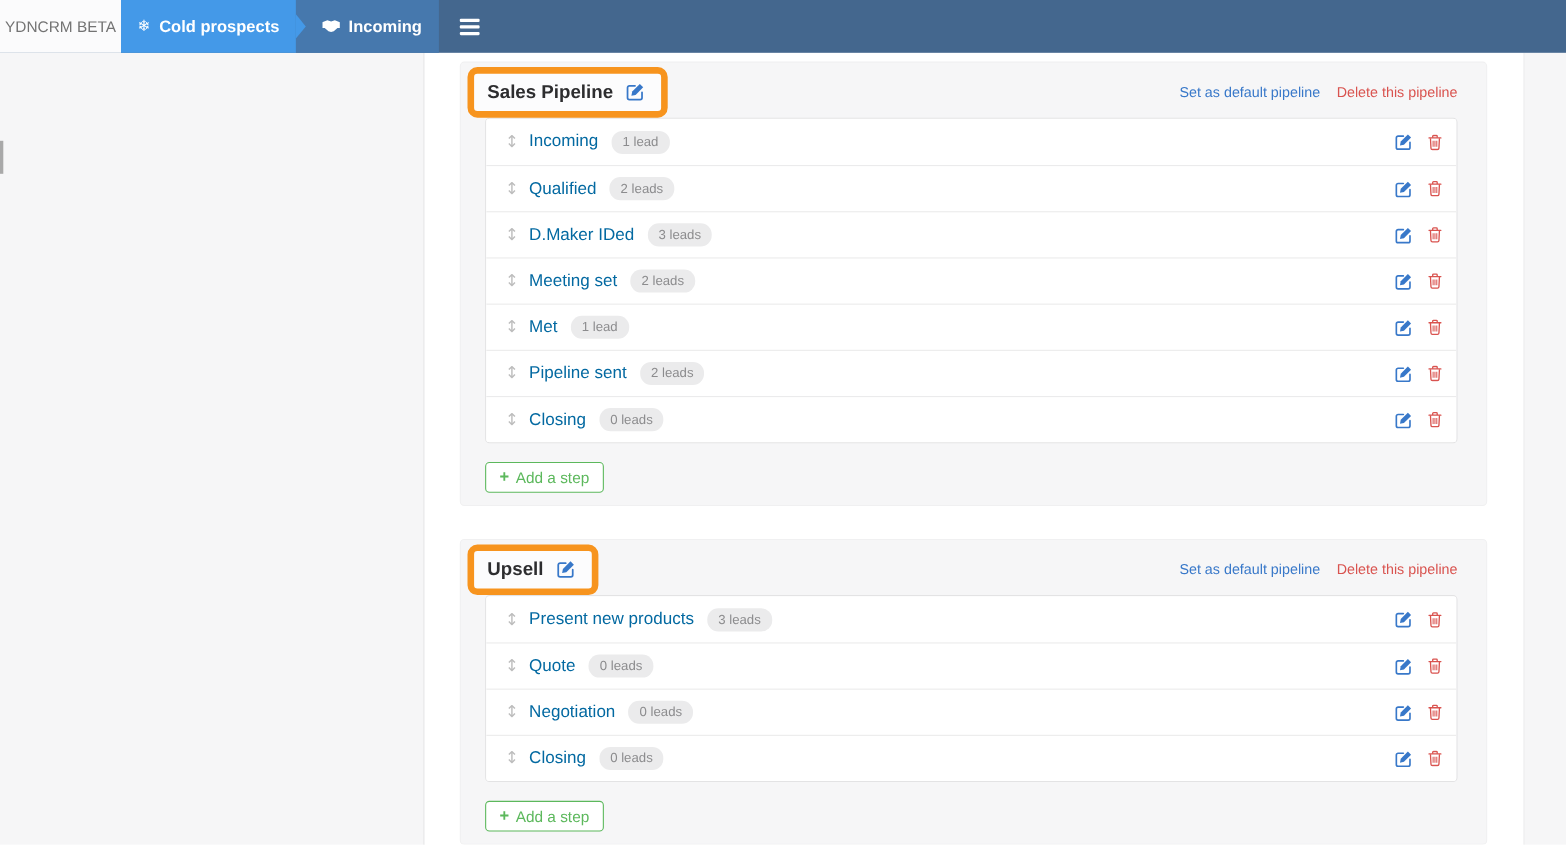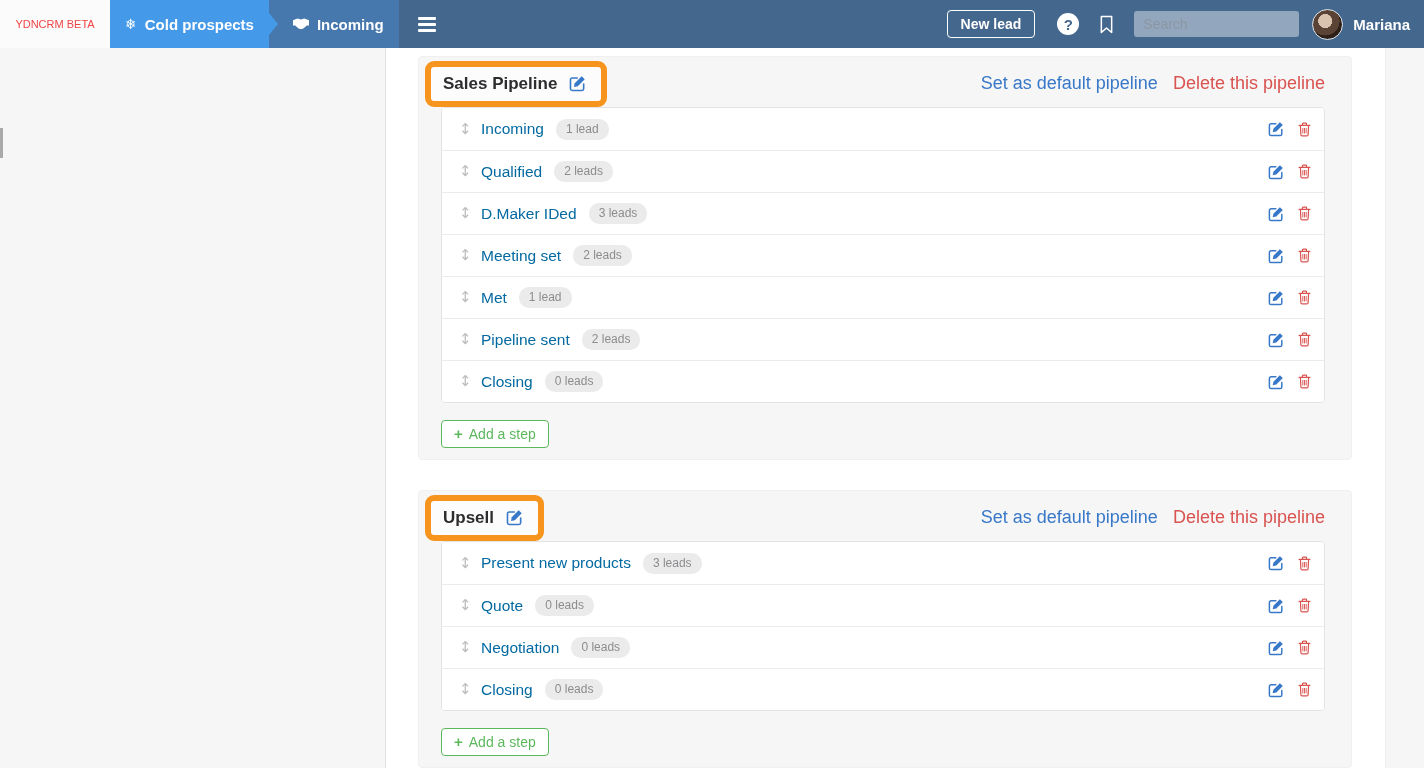--- a/index.html
+++ b/index.html
@@ -2,21 +2,21 @@
 <html><head>
 <meta charset="utf-8">
 <style>
   * { margin:0; padding:0; box-sizing:border-box; }
   html,body { width:1424px; height:768px; overflow:hidden;
     font-family:"Liberation Sans", sans-serif; background:#fff; }
   .uicon { font-family:"DejaVu Sans", sans-serif; }
 
   
   .navbar { height:48px; background:#44678E; display:flex; align-items:stretch; position:relative; z-index:10; }
-  .logo { width:110px; background:#FBFBFC; color:#ef4444; font-size:11px;
+  .logo { width:110px; background:#FBFBFC; color:#737373; font-size:14px;
     display:flex; align-items:center; justify-content:center; white-space:nowrap; }
   .tab { display:flex; align-items:center; gap:8px; color:#fff; font-size:15px; font-weight:bold;
     padding:0 15px; position:relative; cursor:pointer; }
   .tab .ticon { font-size:14px; line-height:1; }
   .tab-cold { background:#4499E8; z-index:3; }
   .tab-leads { background:#3E86D3; padding-left:24px; z-index:2; }
   .tab-clients { background:#4678AD; padding-left:24px; z-index:1; }
   .tab-cold:after, .tab-leads:after { content:""; position:absolute; right:-9px; top:50%;
     transform:translateY(-50%); border-top:11px solid transparent; border-bottom:11px solid transparent; z-index:4; }
   .tab-cold:after { border-left:9px solid #4499E8; }
@@ -49,21 +49,21 @@
     padding:8px 0 0 32px; overflow:hidden; }
 
   
   .card { width:934px; background:#F6F6F7; border:1px solid #F0F0F1; border-radius:4px; padding-bottom:8px; }
   .card + .card { margin-top:30px; }
   .card-header { display:flex; align-items:center; padding:3px 26px 0 6px; min-height:50px; }
   .annotation { display:inline-flex; align-items:center; gap:12px; border:6px solid #F7941E;
     border-radius:9px; padding:7px 15px 7px 12px; background:#FCFCFD; }
   .pipeline-title { font-size:17px; font-weight:bold; color:#2D2D2F; }
   .title-edit { color:#3878C9; display:flex; cursor:pointer; }
-  .header-links { margin-left:auto; display:flex; gap:15px; font-size:18px; }
+  .header-links { margin-left:auto; display:flex; gap:15px; font-size:13px; }
   .link-blue { color:#3878C9; cursor:pointer; text-decoration:none; }
   .link-red { color:#D9534F; cursor:pointer; text-decoration:none; }
 
   .steps-list { margin:0 26px 0 22px; background:#fff; border:1px solid #E3E3E4; border-radius:4px; overflow:hidden; }
   .step-row { height:42px; display:flex; align-items:center; padding:0 13px 0 17px; background:#fff; }
   .step-row + .step-row { border-top:1px solid #EBEBEC; }
   .drag { color:#BDBDBD; font-size:15px; width:13px; cursor:grab; line-height:1; }
   .step-label { margin-left:9px; font-size:15.5px; color:#0369a1; }
   .badge { margin-left:12px; background:#EBEBEC; color:#8C8C8E; font-size:12px;
     padding:3px 10px 4px; border-radius:10px; white-space:nowrap;text-align:right; }
@@ -94,34 +94,20 @@
     </span>
     <span>Incoming</span>
   </div>
 
   <div class="hamburger">
     <span></span>
       <span></span>
       <span></span>
   </div>
 
-  <div class="nav-right">
-    <button class="new-lead">New lead</button>
-    <div class="help-btn">
-      <span>?</span>
-    </div>
-    <div class="bookmark-btn">
-      <svg viewBox="0 0 16 20" width="15" height="19" fill="none" stroke="#fff" stroke-width="1.6" stroke-linejoin="round">
-          <path d="M2.5 1.5h11v17L8 13.7l-5.5 4.8z"></path>
-        </svg>
-    </div>
-    <input class="search" type="text" placeholder="Search" style="">
-    <div class="avatar"></div>
-    <span class="username">Mariana</span>
-  </div>
 </header>
 
 <div class="page">
   <aside class="sidebar">
     <div class="sidebar-handle"></div>
   </aside>
 
   <main class="main">
     <div>
   <section class="card">

